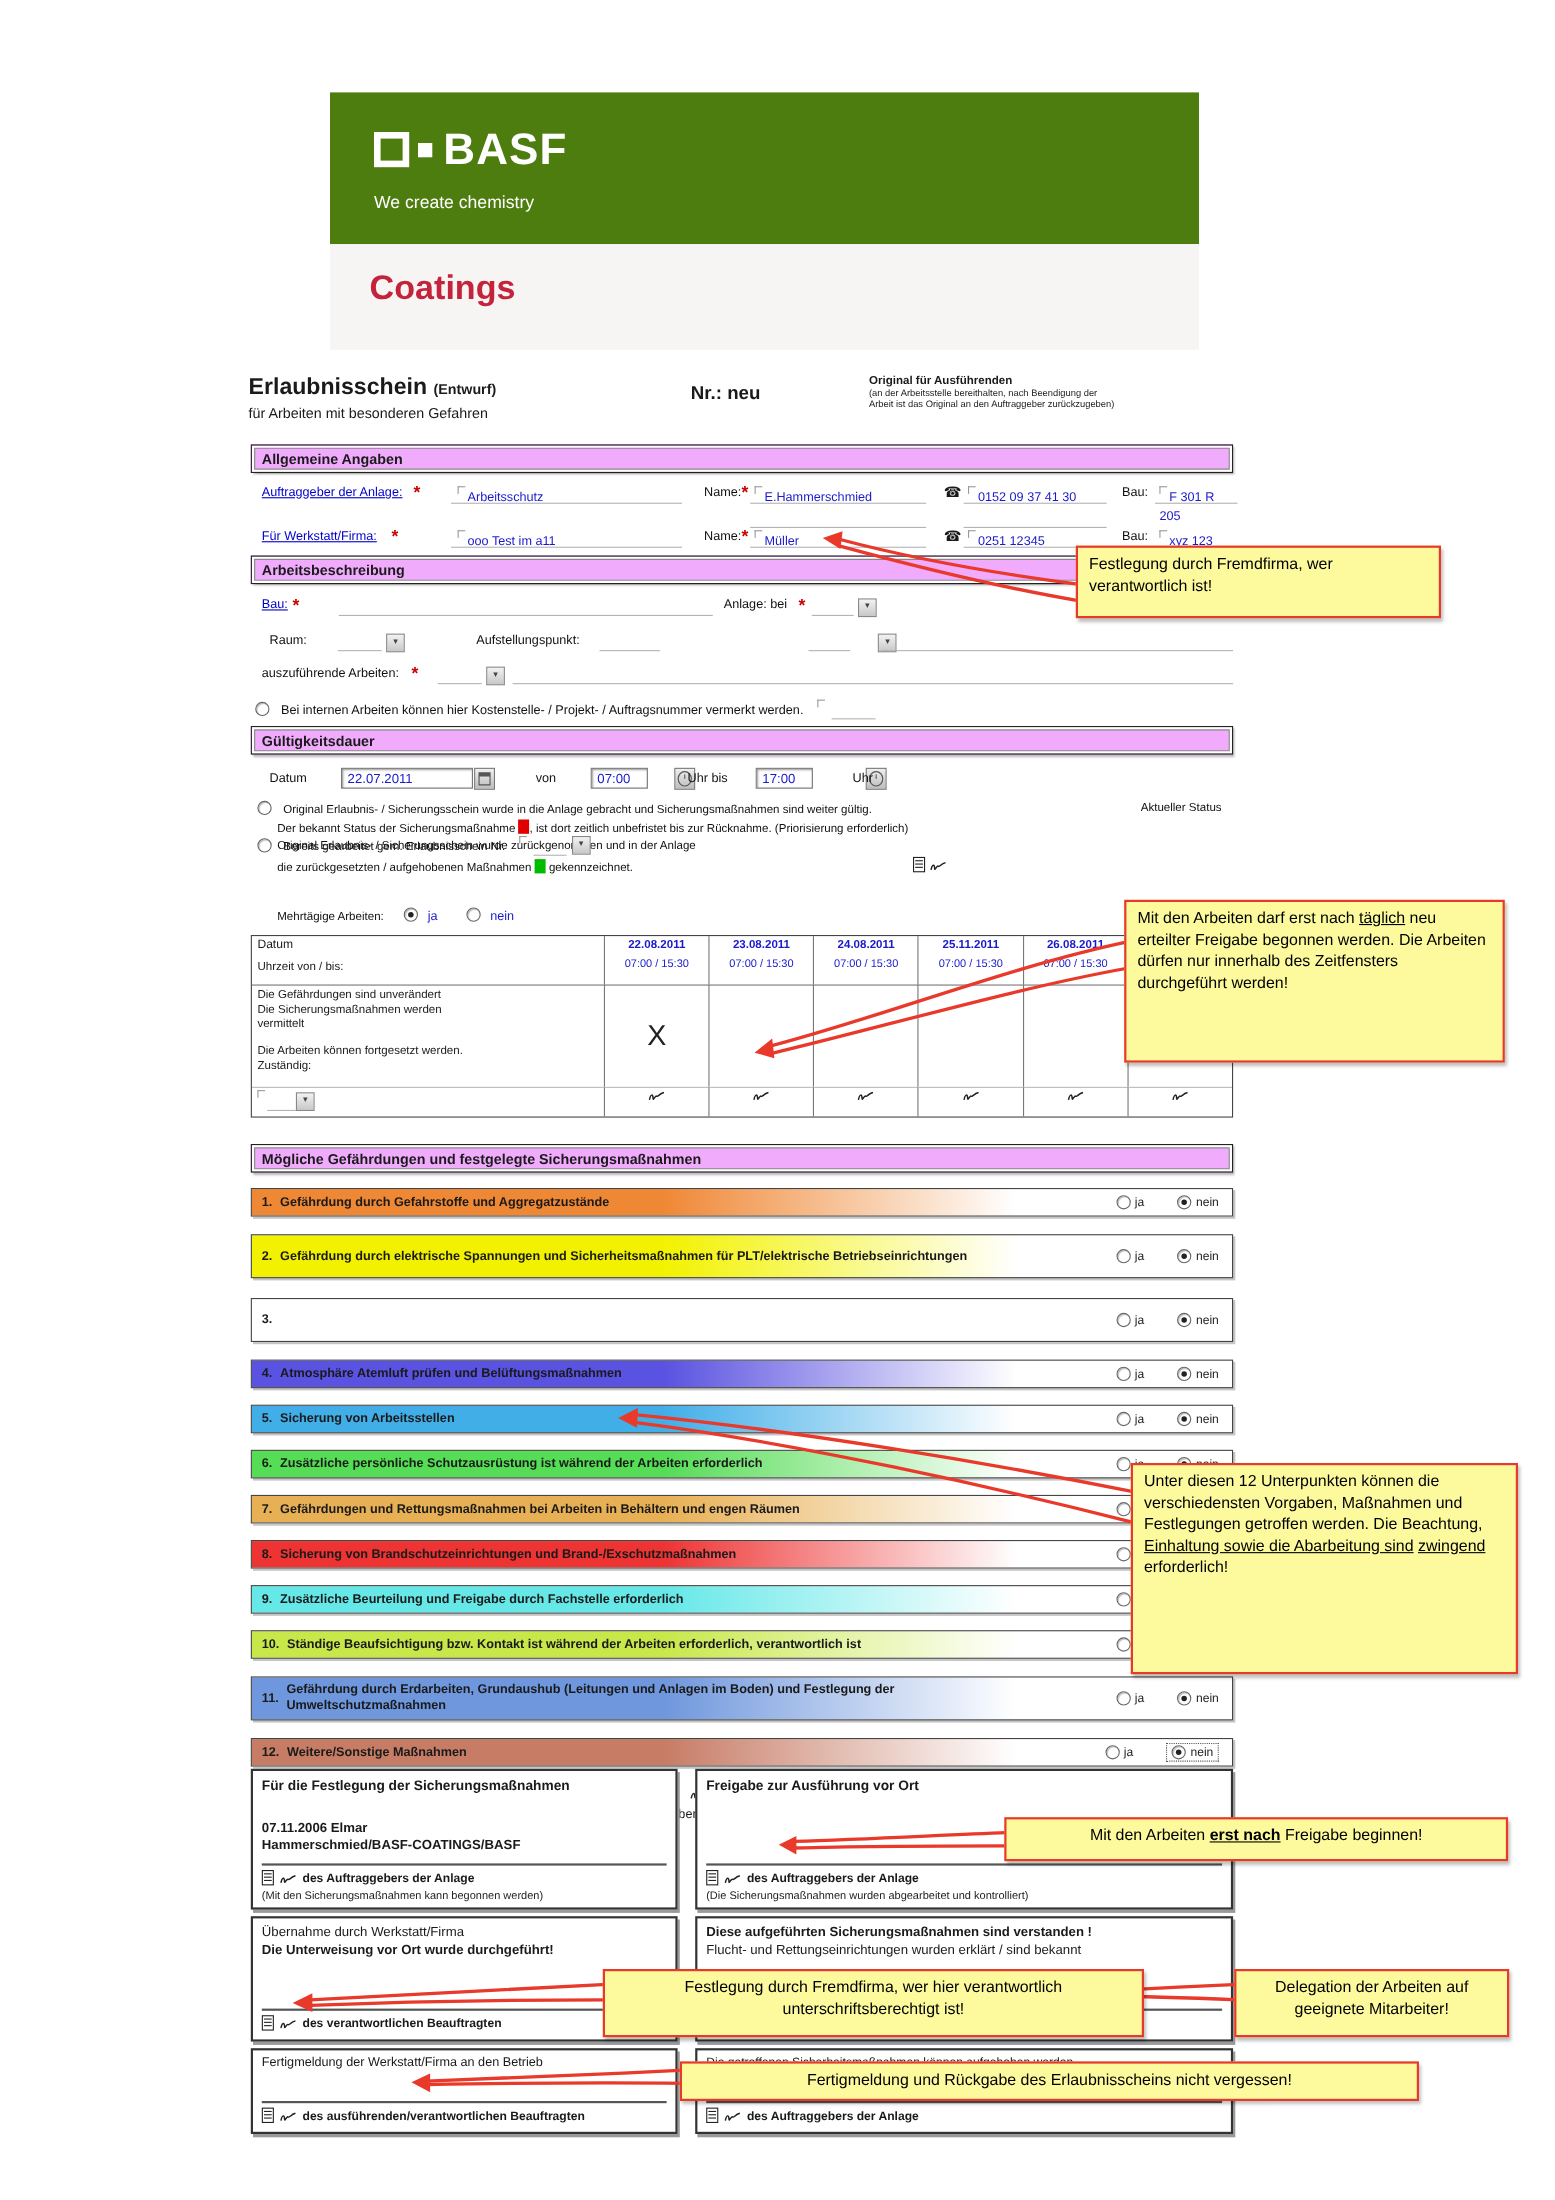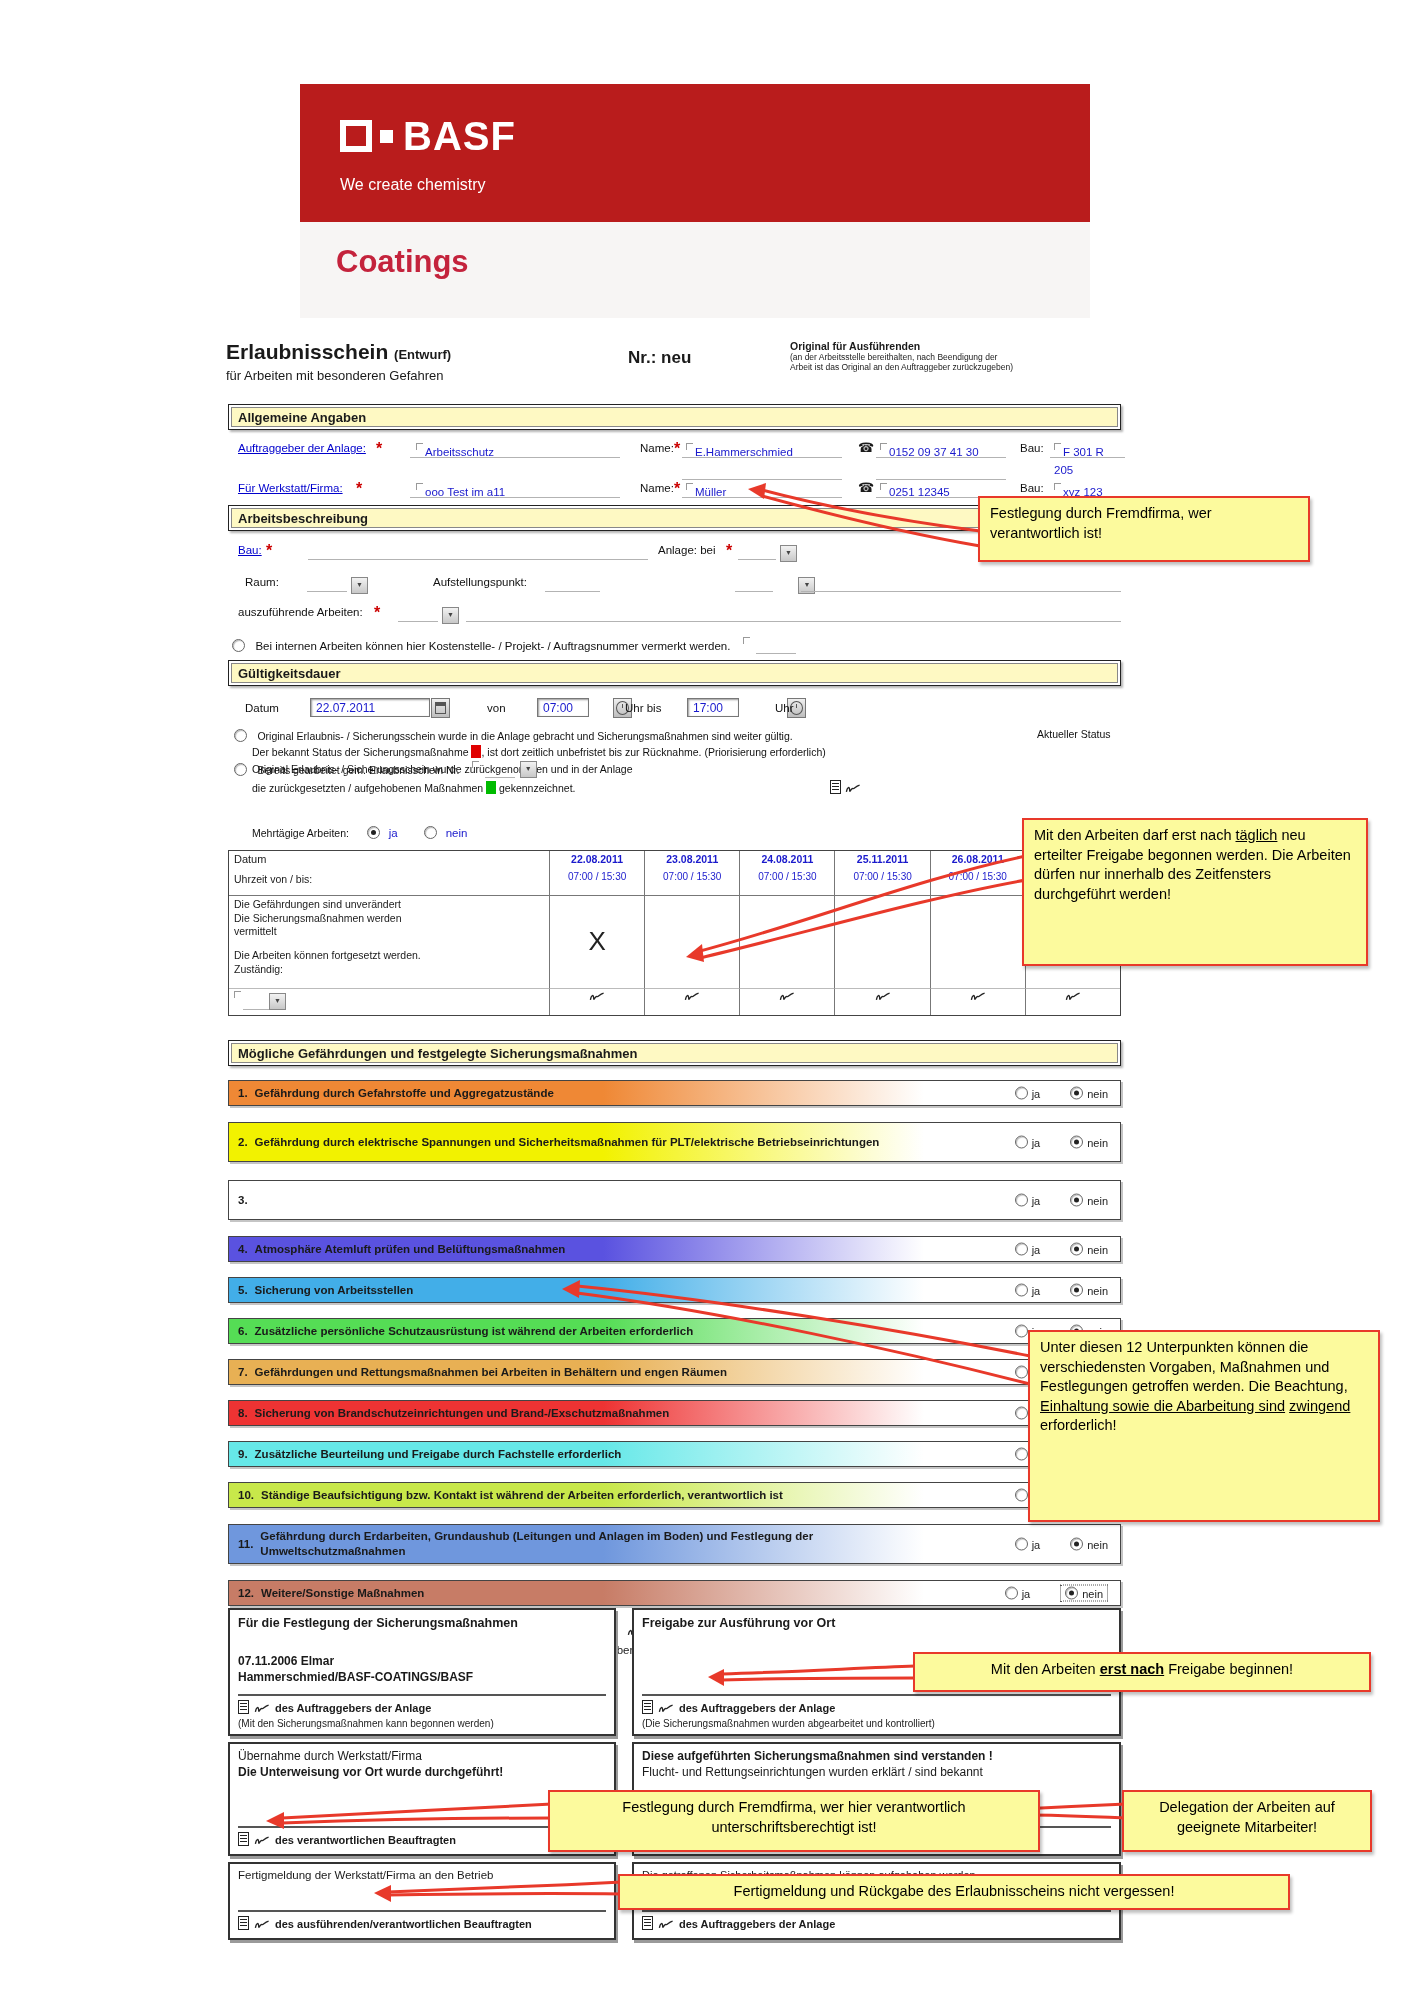--- a/index.html
+++ b/index.html
@@ -19,21 +19,21 @@
 
   
   .doctitle{font-size:21px;font-weight:bold;}
   .doctitle small{font-size:13px;font-weight:bold;}
   .subtitle{font-size:13px;}
   .nr{font-size:17px;font-weight:bold;}
   .orig1{font-size:10.5px;font-weight:bold;}
   .orig2{font-size:8.5px;color:#222;}
 
   
-  .shead{left:228px;width:893px;height:26px;background:#fef9c3;border:1px solid #222;
+  .shead{left:228px;width:893px;height:26px;background:#f0abfc;border:1px solid #222;
          box-shadow:inset 0 0 0 2px #fff,inset 0 0 0 3px #888,2px 2px 2px #b5b5b5;
          font-weight:bold;font-size:13px;padding:5px 9px;box-sizing:border-box;}
 
   
   .lbl{font-size:11.5px;color:#111;}
   .link{font-size:11.5px;color:#0000cc;text-decoration:underline;}
   .val{font-size:11.5px;color:#1a1acc;}
   .star{color:#cc0000;font-weight:bold;}
   .fline{display:inline-block;border-bottom:1px solid #b3b3b3;height:15px;vertical-align:bottom;}
   .fmark{display:inline-block;width:6px;height:6px;border-top:1px solid #999;border-left:1px solid #999;
@@ -101,21 +101,21 @@
            font-size:14.5px;line-height:1.35;color:#000;box-shadow:2px 3px 3px rgba(0,0,0,.25);box-sizing:border-box;}
   .callout .u{text-decoration:underline;}
   .callout .bu{font-weight:bold;text-decoration:underline;}
   .arrows{position:absolute;left:0;top:0;pointer-events:none;}
 </style>
 </head>
 <body>
 
 <div class="page">
 
-  <div class="abs banner" style="background-color: #b91c1c;">
+  <div class="abs banner" style="background-color: #4d7c0f;">
     <div class="logo-row">
       <span class="logo-sq-outline"></span>
       <span class="logo-sq-solid"></span>
       <span class="logo-text">BASF</span>
     </div>
     <div class="tagline">We create chemistry</div>
   </div>
   <div class="abs coatings-band"></div>
   <div class="abs division">Coatings</div>
 

